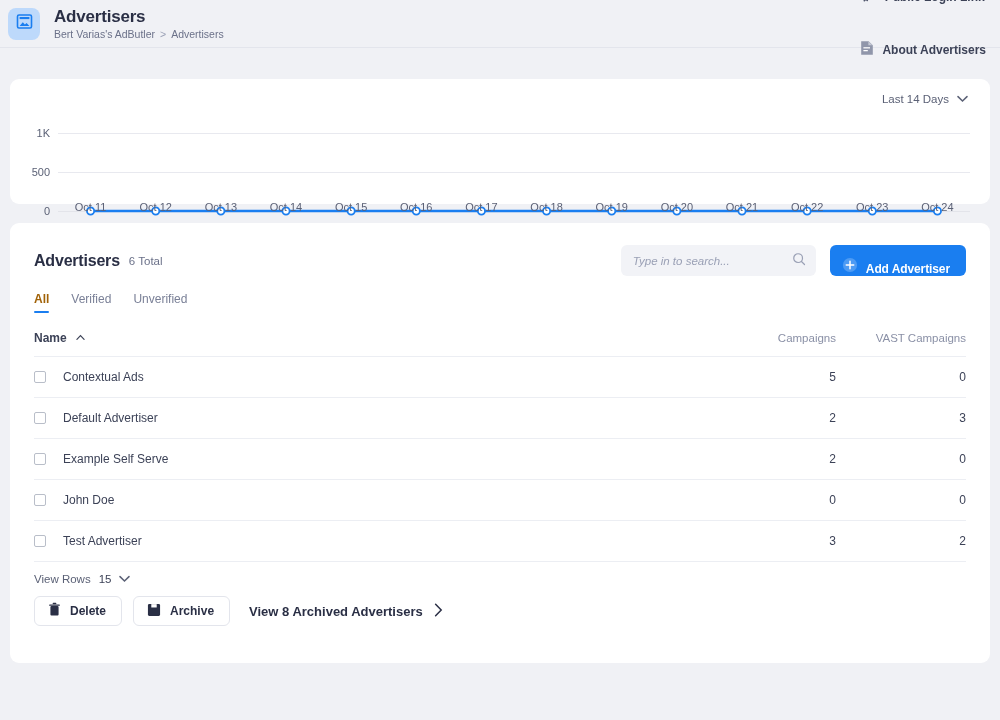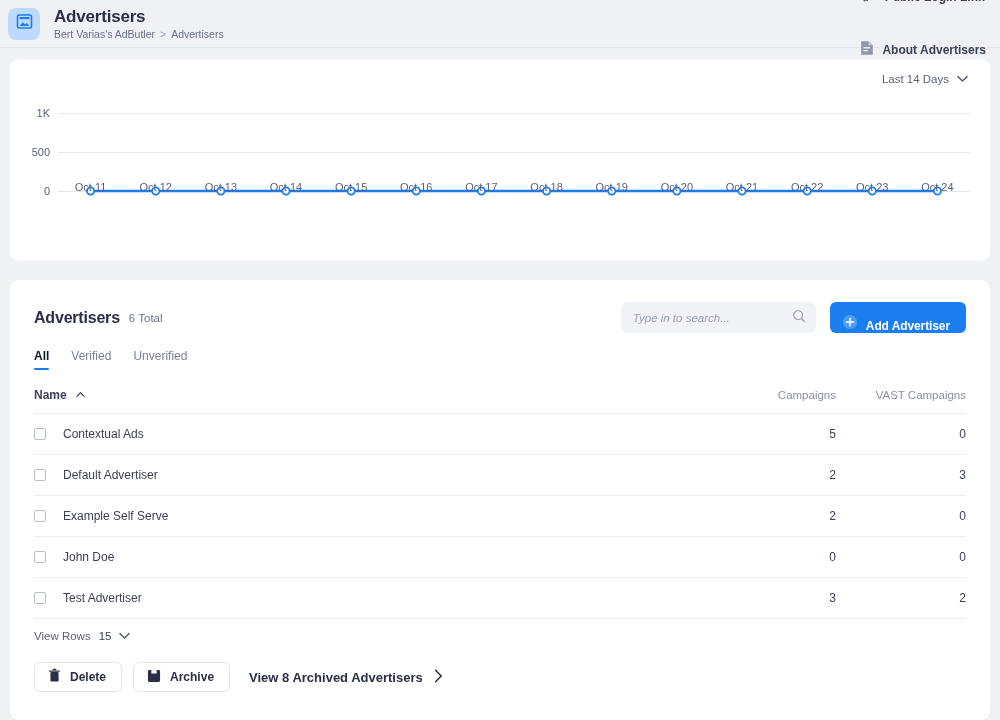--- a/index.html
+++ b/index.html
@@ -42,21 +42,21 @@
     font-size: 12px; font-weight: bold; color: #3c4257;
     cursor: pointer;
   }
 
   
   .card {
     background: #ffffff;
     border-radius: 9px;
     margin: 0 10px;
   }
-  .chart-card { margin-top: 11px; height: 202px; position: relative; padding: 13px; }
+  .chart-card { margin-top: 31px; height: 125px; position: relative; padding: 13px; }
 
   .range-select {
     position: absolute; right: 22px; top: 14px;
     display: flex; align-items: center; gap: 8px;
     font-size: 11.5px; color: #5b6176; font-weight: 500;
     cursor: pointer;
   }
 
   .chart-area { position: absolute; left: 0; top: 0; width: 980px; height: 177px; }
   .ytick {
@@ -97,21 +97,21 @@
     color: #fff; font-size: 12px; font-weight: bold;
     font-family: "Liberation Sans", sans-serif;
     letter-spacing: -0.1px;
   }
 
   .tabs { display: flex; gap: 22px; margin-top: 16px; }
   .tab {
     font-size: 12px; color: #7a8097; padding-bottom: 7px;
     cursor: pointer; position: relative;
   }
-  .tab.active { color: #0f172a; font-weight: bold; text-align: center; }
+  .tab.active { color: #a16207; font-weight: bold; text-align: center; }
   .tab.active::after {
     content: ""; position: absolute; left: 0; right: 0; bottom: 0;
     height: 2px; background: #1a7ef0; border-radius: 2px;
   }
 
   table { width: 100%; border-collapse: collapse; margin-top: 7px; }
   th {
     font-size: 11.5px; font-weight: normal; color: #8a90a6;
     text-align: right; padding: 10px 0 11px 0;
     border-bottom: 1px solid #eceef3;
@@ -131,21 +131,21 @@
   }
   .sort-caret { display: inline-block; margin-left: 6px; vertical-align: 1px; }
 
   
   .foot { margin-top: 11px; }
   .view-rows {
     display: flex; align-items: center; gap: 8px;
     font-size: 11.5px; color: #5b6176;
   }
   .vr-val { color: #3c4257; }
-  .foot-btns { display: flex; align-items: center; gap: 11px; margin-top: 20px; }
+  .foot-btns { display: flex; align-items: center; gap: 11px; margin-top: 11px; }
   .gbtn {
     height: 30px; border: 1px solid #e3e5ec; background: #fff;
     border-radius: 6px; display: flex; align-items: center; gap: 9px;
     padding: 0 15px 0 13px; cursor: pointer;
     font-size: 12px; font-weight: bold; color: #2a2f45;
     font-family: "Liberation Sans", sans-serif;
   }
   .arch-link {
     display: flex; align-items: center; gap: 11px; margin-left: 8px;
     font-size: 13px; font-weight: bold; color: #2a2f45; cursor: pointer;

